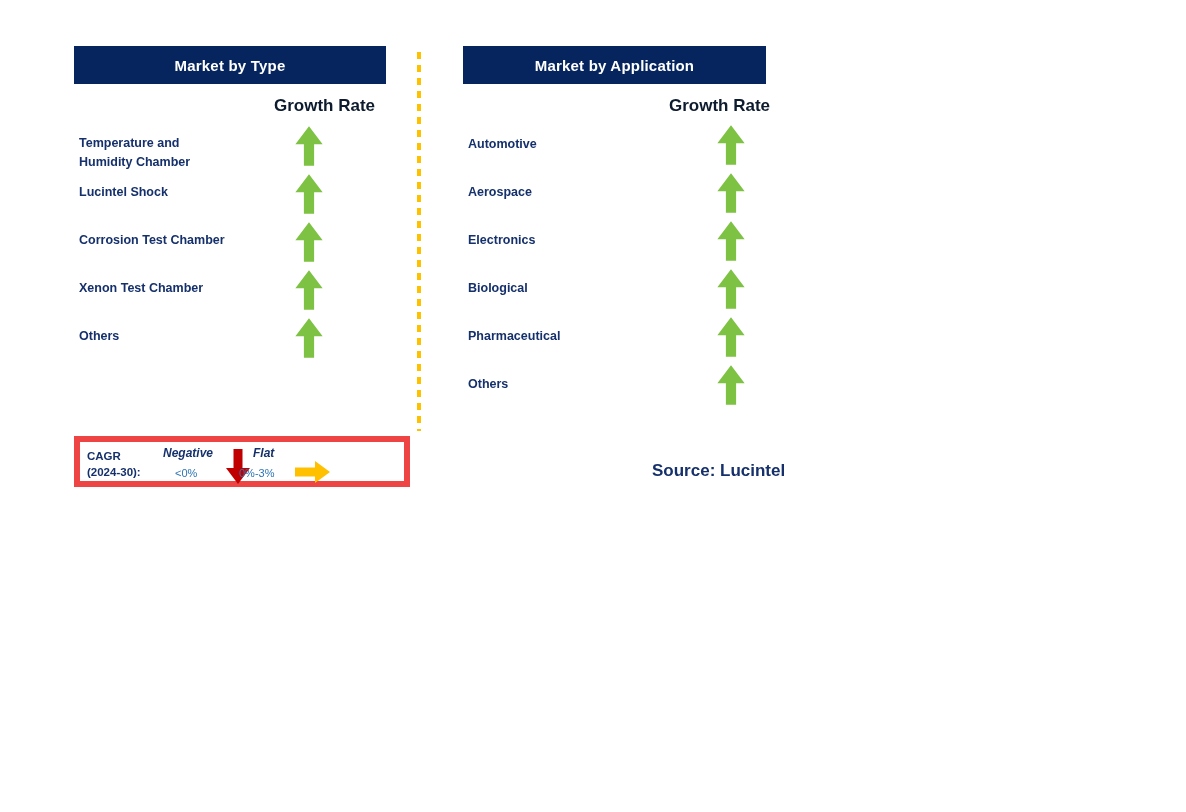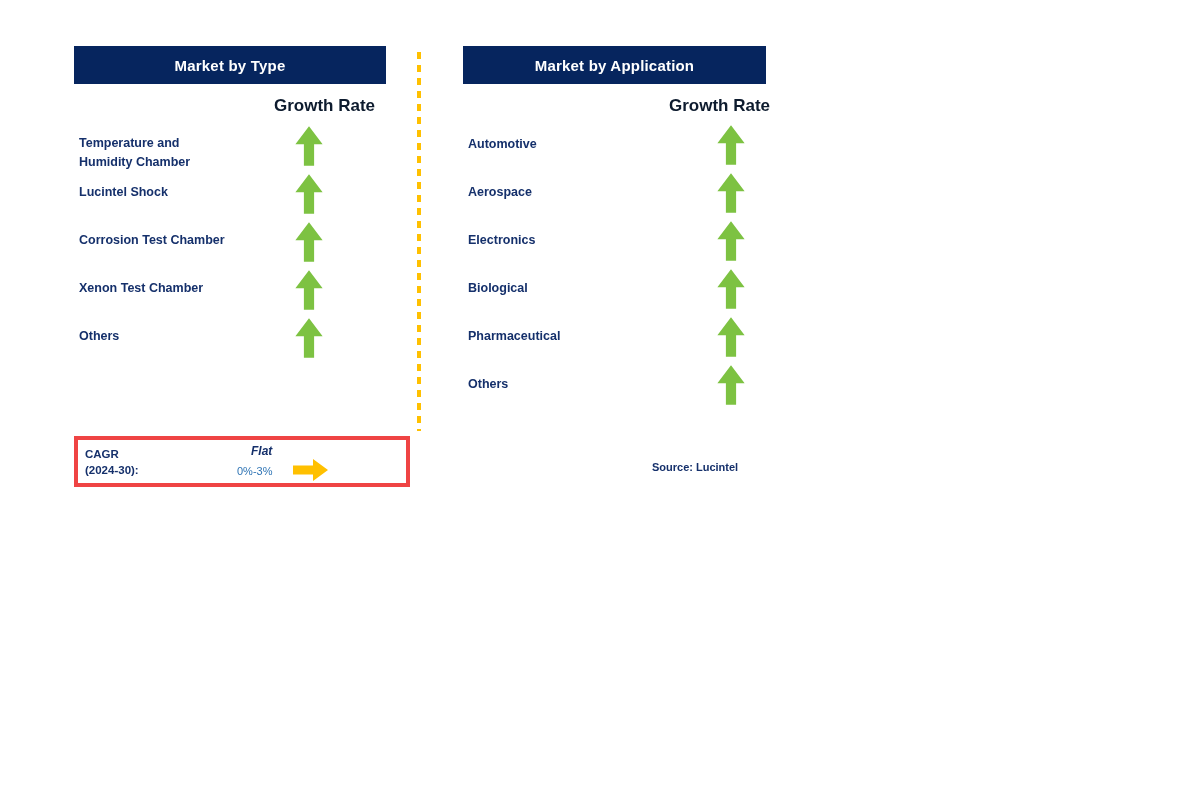--- a/index.html
+++ b/index.html
@@ -83,21 +83,21 @@
     background-repeat: repeat-y;
   }
 
   
   #legend {
     position: absolute;
     left: 74px;
     top: 436px;
     width: 336px;
     height: 51px;
-    border: 4px solid #ef4444;
+    border: 6px solid #ef4444;
     background: #ffffff;
     box-sizing: border-box;
   }
   .legend-cagr {
     position: absolute;
     left: 7px;
     top: 6px;
     font-size: 11.5px;
     font-weight: bold;
     color: #15306B;
@@ -140,21 +140,21 @@
 
   #legend-growing .legend-word  { left: 0px;  top: 4px; }
   #legend-growing .legend-pct   { left: 17px; top: 25px; }
   #legend-growing .legend-glyph { left: 70px; top: 6px; }
   #legend-growing { left: 238px; width: 120px; }
 
   #source-note {
     position: absolute;
     left: 652px;
     top: 461px;
-    font-size: 11px;
+    font-size: 17px;
     font-weight: bold;
     color: #15306B;
     white-space: nowrap;
   }
 </style>
 </head>
 <body>
 
 <div class="panel" id="panel-type">
   <div class="panel-header">
@@ -220,20 +220,29 @@
 </div>
 
 <div id="divider"></div>
 
 <div id="legend">
   <div class="legend-cagr">
     <div>CAGR</div>
     <div>(2024-30):</div>
   </div>
 
+  <div class="legend-item" id="legend-negative">
+    <span class="legend-word">Negative</span>
+    <span class="legend-pct">&lt;0%</span>
+    <span class="legend-glyph">
+      <svg width="26" height="36" viewBox="0 0 26 36" aria-hidden="true">
+        <polygon points="8.5,0 17.5,0 17.5,19 25,19 13,35 1,19 8.5,19" fill="#C00000"></polygon>
+      </svg>
+    </span>
+  </div>
 
   <div class="legend-item" id="legend-flat">
     <span class="legend-word">Flat</span>
     <span class="legend-pct">0%-3%</span>
     <span class="legend-glyph">
       <svg width="36" height="24" viewBox="0 0 36 24" aria-hidden="true">
         <polygon points="0,7.5 20,7.5 20,1 35,12 20,23 20,16.5 0,16.5" fill="#FFC000"></polygon>
       </svg>
     </span>
   </div>

